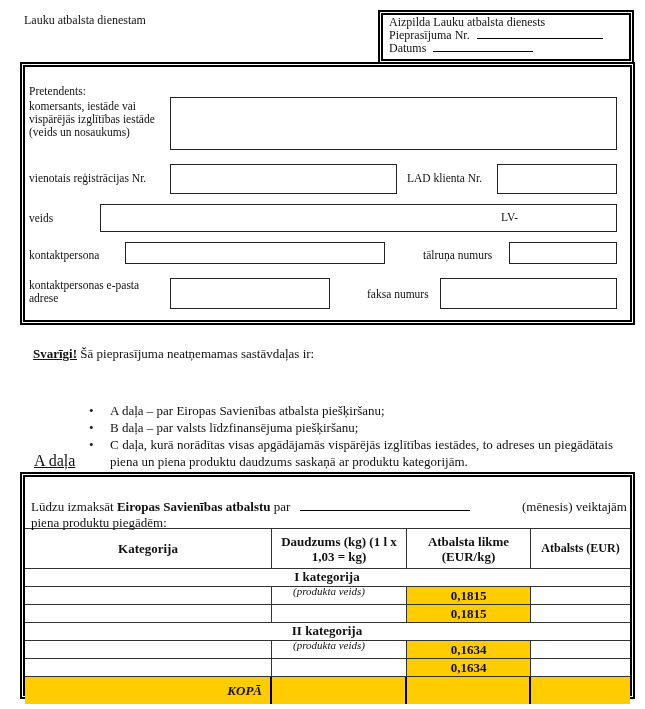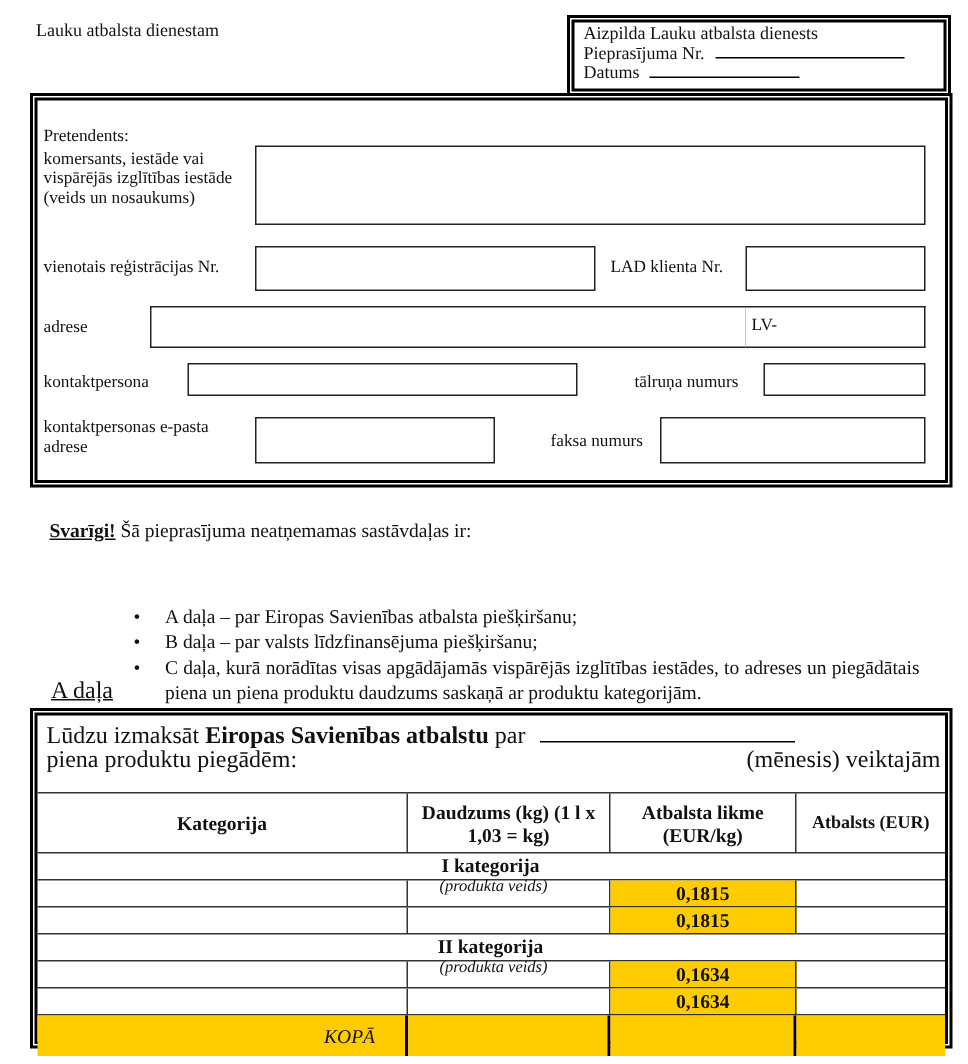--- a/index.html
+++ b/index.html
@@ -18,38 +18,38 @@
 
   .important { left: 33px; top: 345px; width: 580px; font-size: 13px; line-height: 17px; }
   .important .head { font-weight: bold; text-decoration: underline; }
   .important ul { list-style: none; margin-left: 56px; margin-top: 40px; }
   .important li { position: relative; padding-left: 21px; text-align: justify; }
   .important li::before { content: "•"; position: absolute; left: 0; top: 0; }
 
   .section-title { left: 34px; top: 452px; font-size: 16px; font-weight: normal; text-decoration: underline; }
 
   .a-table { left: 20px; top: 472px; width: 615px; height: 227px; border: 5px double #000; border-left-width: 5px; }
-  .intro { position: absolute; left: 0; top: 0; width: 100%; height: 52px; padding: 6px 3px 0 6px; font-size: 16px; line-height: 16px; border-bottom: 1px solid #333; }
+  .intro { position: absolute; left: 0; top: 0; width: 100%; height: 52px; padding: 22px 3px 0 6px; font-size: 13px; line-height: 16px; border-bottom: 1px solid #333; }
   .intro .blank { display: inline-block; width: 170px; border-bottom: 1px solid #000; height: 11px; margin: 0 6px; }
   .intro .right { float: right; }
 
   .grid { position: absolute; left: 0; top: 52px; width: 100%; }
   .row { display: flex; border-bottom: 1px solid #333; }
   .cell { border-right: 1px solid #333; font-size: 13px; display: flex; align-items: center; justify-content: center; text-align: center; }
   .cell:last-child { border-right: none; }
   .c1 { width: 247px; } .c2 { width: 135px; } .c3 { width: 124px; } .c4 { flex: 1; }
   .hdr { height: 40px; font-weight: bold; line-height: 15px; }
   .hdr .c4 { font-size: 12px; }
   .cat { height: 18px; padding-left: 3px; font-size: 13px; align-items: center; display: flex; flex-direction: column; }
   .cat b { margin-right: 4px; } .cat i { font-size: 11px; }
   .data { height: 18px; }
   .yellow { background: #FFCC00; font-weight: bold; }
   .total { height: 27px; border-bottom: none; }
   .total .cell { background: #FFCC00; border-right: 2px solid #000; }
-  .total .c1 { justify-content: flex-end; padding-right: 20px; font-style: italic; font-weight: normal; }
+  .total .c1 { justify-content: flex-end; padding-right: 8px; font-style: italic; font-weight: bold; }
   .total .c4 { border-right: none; }
 </style>
 </head>
 <body>
 
 <div class="abs to-lad">Lauku atbalsta dienestam</div>
 
 <div class="abs lad-box">
   <div>Aizpilda Lauku atbalsta dienests</div>
   <div>
@@ -65,21 +65,21 @@
 <div class="abs applicant">
   <div class="lbl" style="left:4px;top:18px">Pretendents:</div>
   <div class="lbl" style="left:4px;top:33px;width:140px">komersants, iestāde vai vispārējās izglītības iestāde (veids un nosaukums)</div>
   <div class="field" style="left:145px;top:30px;width:447px;height:53px"></div>
 
   <div class="lbl" style="left:4px;top:105px">vienotais reģistrācijas Nr.</div>
   <div class="field" style="left:145px;top:97px;width:227px;height:30px"></div>
   <div class="lbl" style="left:382px;top:105px">LAD klienta Nr.</div>
   <div class="field" style="left:472px;top:97px;width:120px;height:30px"></div>
 
-  <div class="lbl" style="left:4px;top:145px">adrese</div>
+  <div class="lbl" style="left:4px;top:145px">veids</div>
   <div class="field" style="left:75px;top:137px;width:398px;height:28px"></div>
   <div class="field" style="left:472px;top:137px;width:120px;height:28px;border-left:none;padding:6px 4px;font-size:11.5px">LV-</div>
 
   <div class="lbl" style="left:4px;top:182px">kontaktpersona</div>
   <div class="field" style="left:100px;top:175px;width:260px;height:22px"></div>
   <div class="lbl" style="left:398px;top:182px">tālruņa numurs</div>
   <div class="field" style="left:484px;top:175px;width:108px;height:22px"></div>
 
   <div class="lbl" style="left:4px;top:212px;width:140px">kontaktpersonas e-pasta adrese</div>
   <div class="field" style="left:145px;top:211px;width:160px;height:31px"></div>

